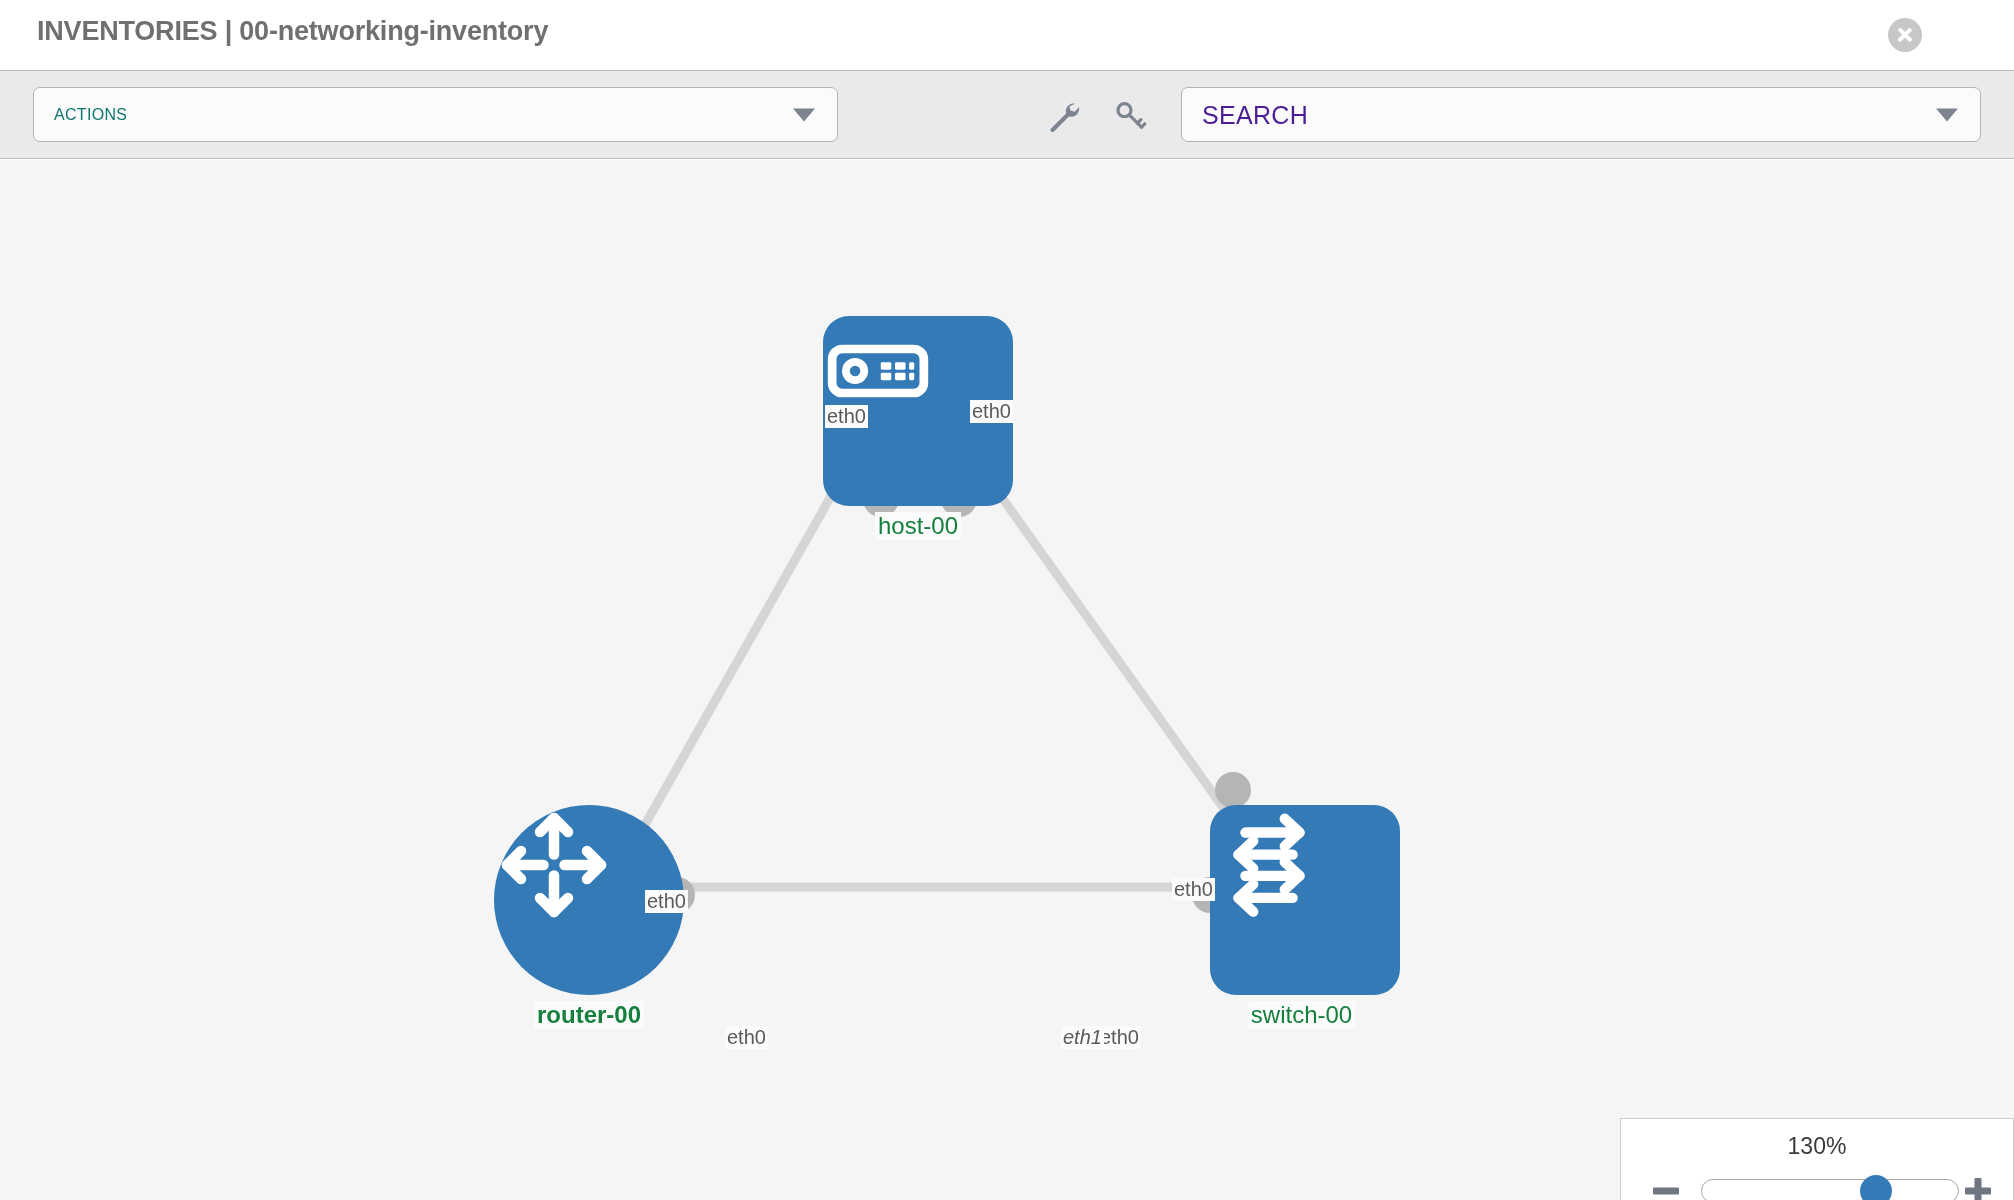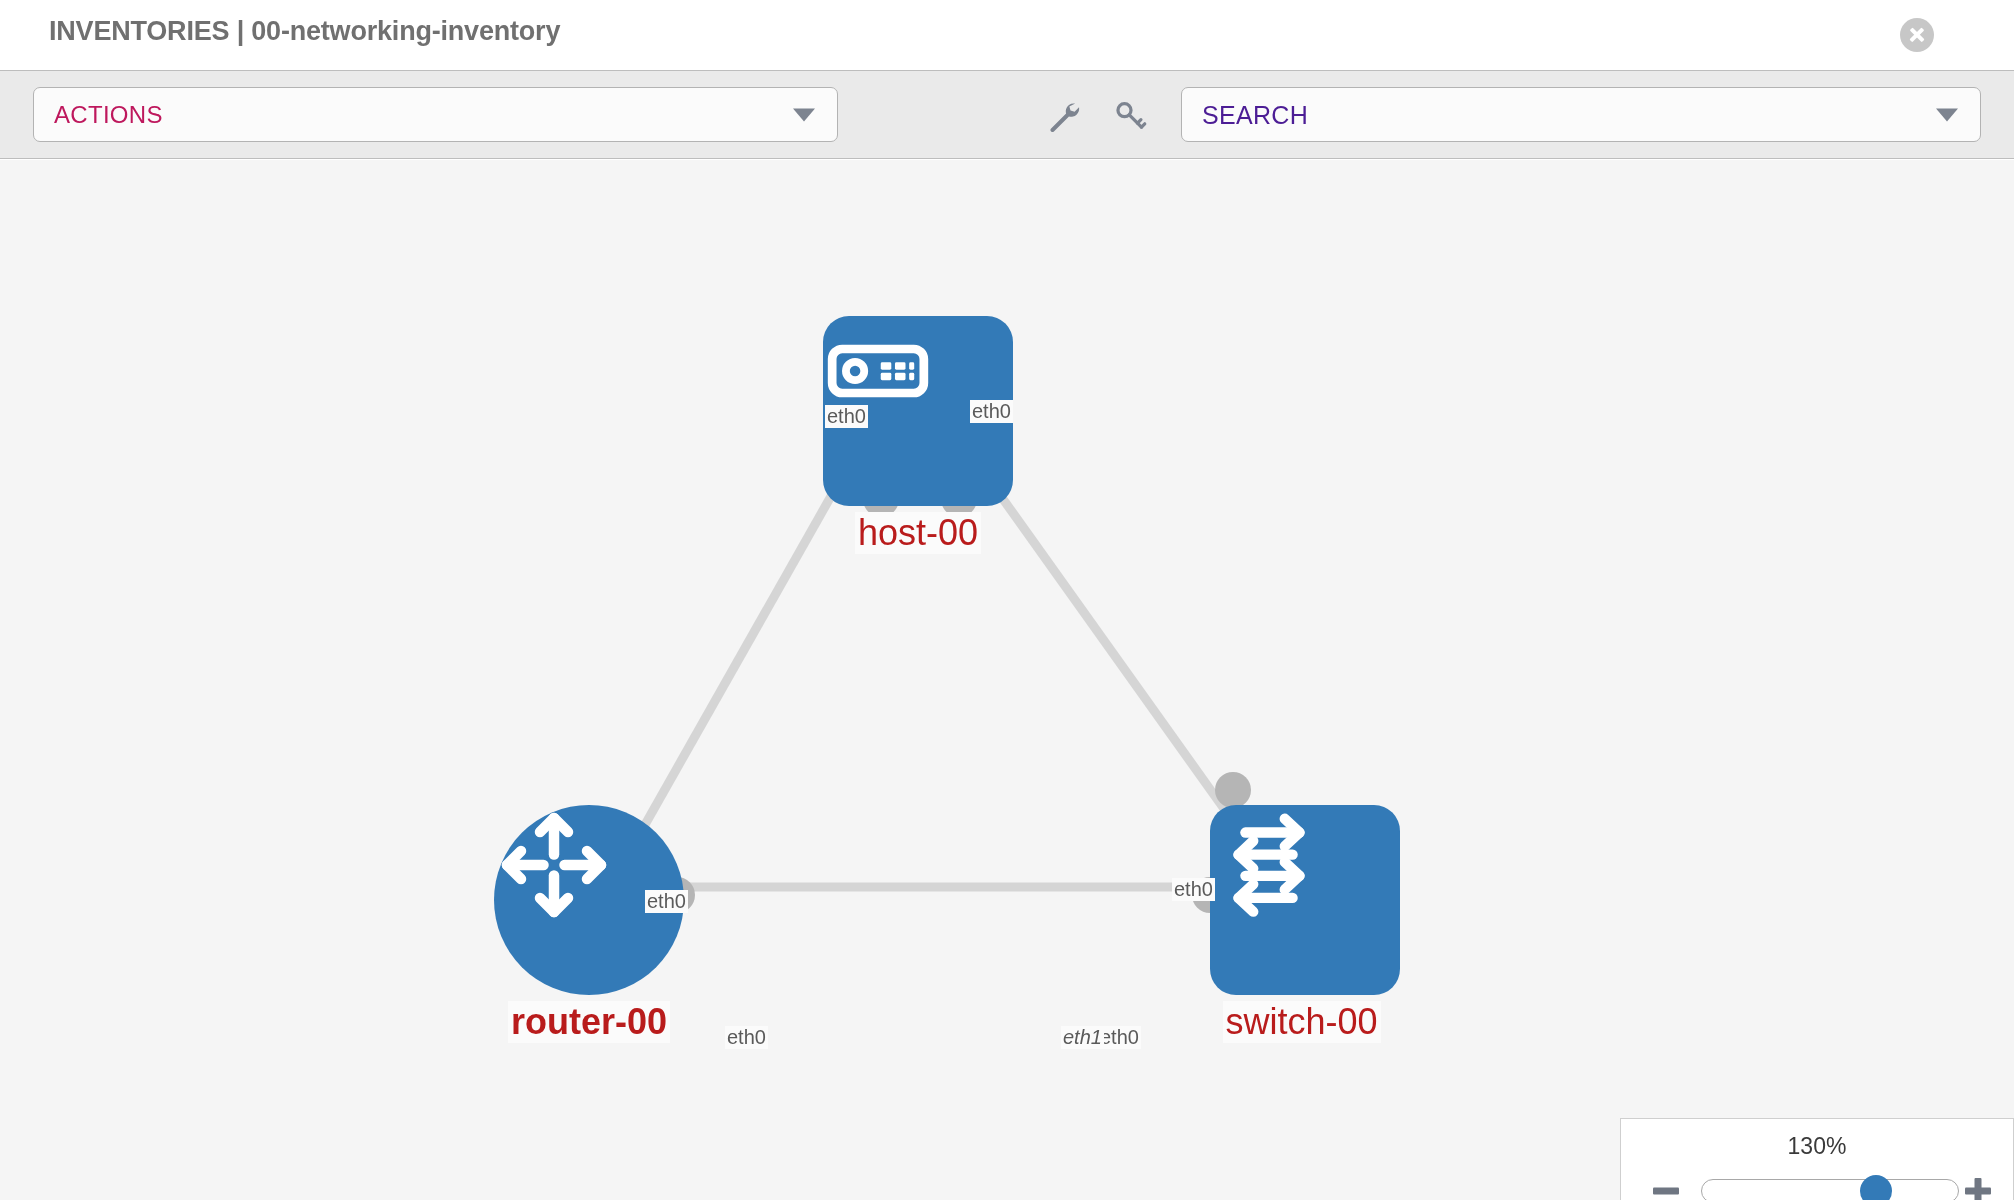--- a/index.html
+++ b/index.html
@@ -6,21 +6,21 @@
   html, body {
     width: 2014px; height: 1200px;
     background: #ffffff;
     font-family: "Liberation Sans", sans-serif;
     overflow: hidden;
   }
   #app { position: relative; width: 2014px; height: 1200px; }
 
   
   .header {
-    position: absolute; left: 16px; top: 0; width: 1942px; height: 70px;
+    position: absolute; left: 4px; top: 0; width: 1942px; height: 70px;
     background: #ffffff;
   }
   .header-title {
     position: absolute; left: 33px; top: 16px;
     font-size: 27px; font-weight: bold; color: #707070;
     letter-spacing: -0.2px; white-space: nowrap;
   }
   .close-btn {
     position: absolute; right: 24px; top: 18px;
     width: 34px; height: 34px; border-radius: 50%;
@@ -41,21 +41,21 @@
     border-bottom: 1px solid #bdbdbd;
   }
   .actions-select {
     position: absolute; left: 33px; top: 16px;
     width: 805px; height: 55px;
     background: #fbfbfb; border: 1px solid #b3b3b3; border-radius: 7px;
     cursor: pointer;
   }
   .actions-label {
     position: absolute; left: 20px; top: 50%; transform: translateY(-50%);
-    font-size: 24px; color: #be185d; letter-spacing: 0.3px;
+    font-size: 16px; color: #0f766e; letter-spacing: 0.3px;
   }
   .caret {
     position: absolute; right: 22px; top: 50%; transform: translateY(-50%);
     width: 0; height: 0;
     border-left: 11px solid transparent; border-right: 11px solid transparent;
     border-top: 13px solid #7d8490;
   }
 
   .tool-icon {
     position: absolute; top: 50%; transform: translateY(-50%);
@@ -90,21 +90,21 @@
     position: absolute; left: 0; top: 0;
     background: #337ab7;
     display: flex; align-items: center; justify-content: center;
   }
   .shape-rounded { border-radius: 26px; }
   .shape-circle  { border-radius: 50%; }
 
   .node-label {
     position: absolute; left: 50%; transform: translateX(-50%);
     white-space: nowrap;
-    font-size: 36px; color: #b91c1c;
+    font-size: 24px; color: #15803d;
     background: #fbfbfb; padding: 0 3px;
   }
 
   
   .handle {
     position: absolute; width: 36px; height: 36px; border-radius: 50%;
     background: #b5b5b5; cursor: pointer;
   }
 
   

